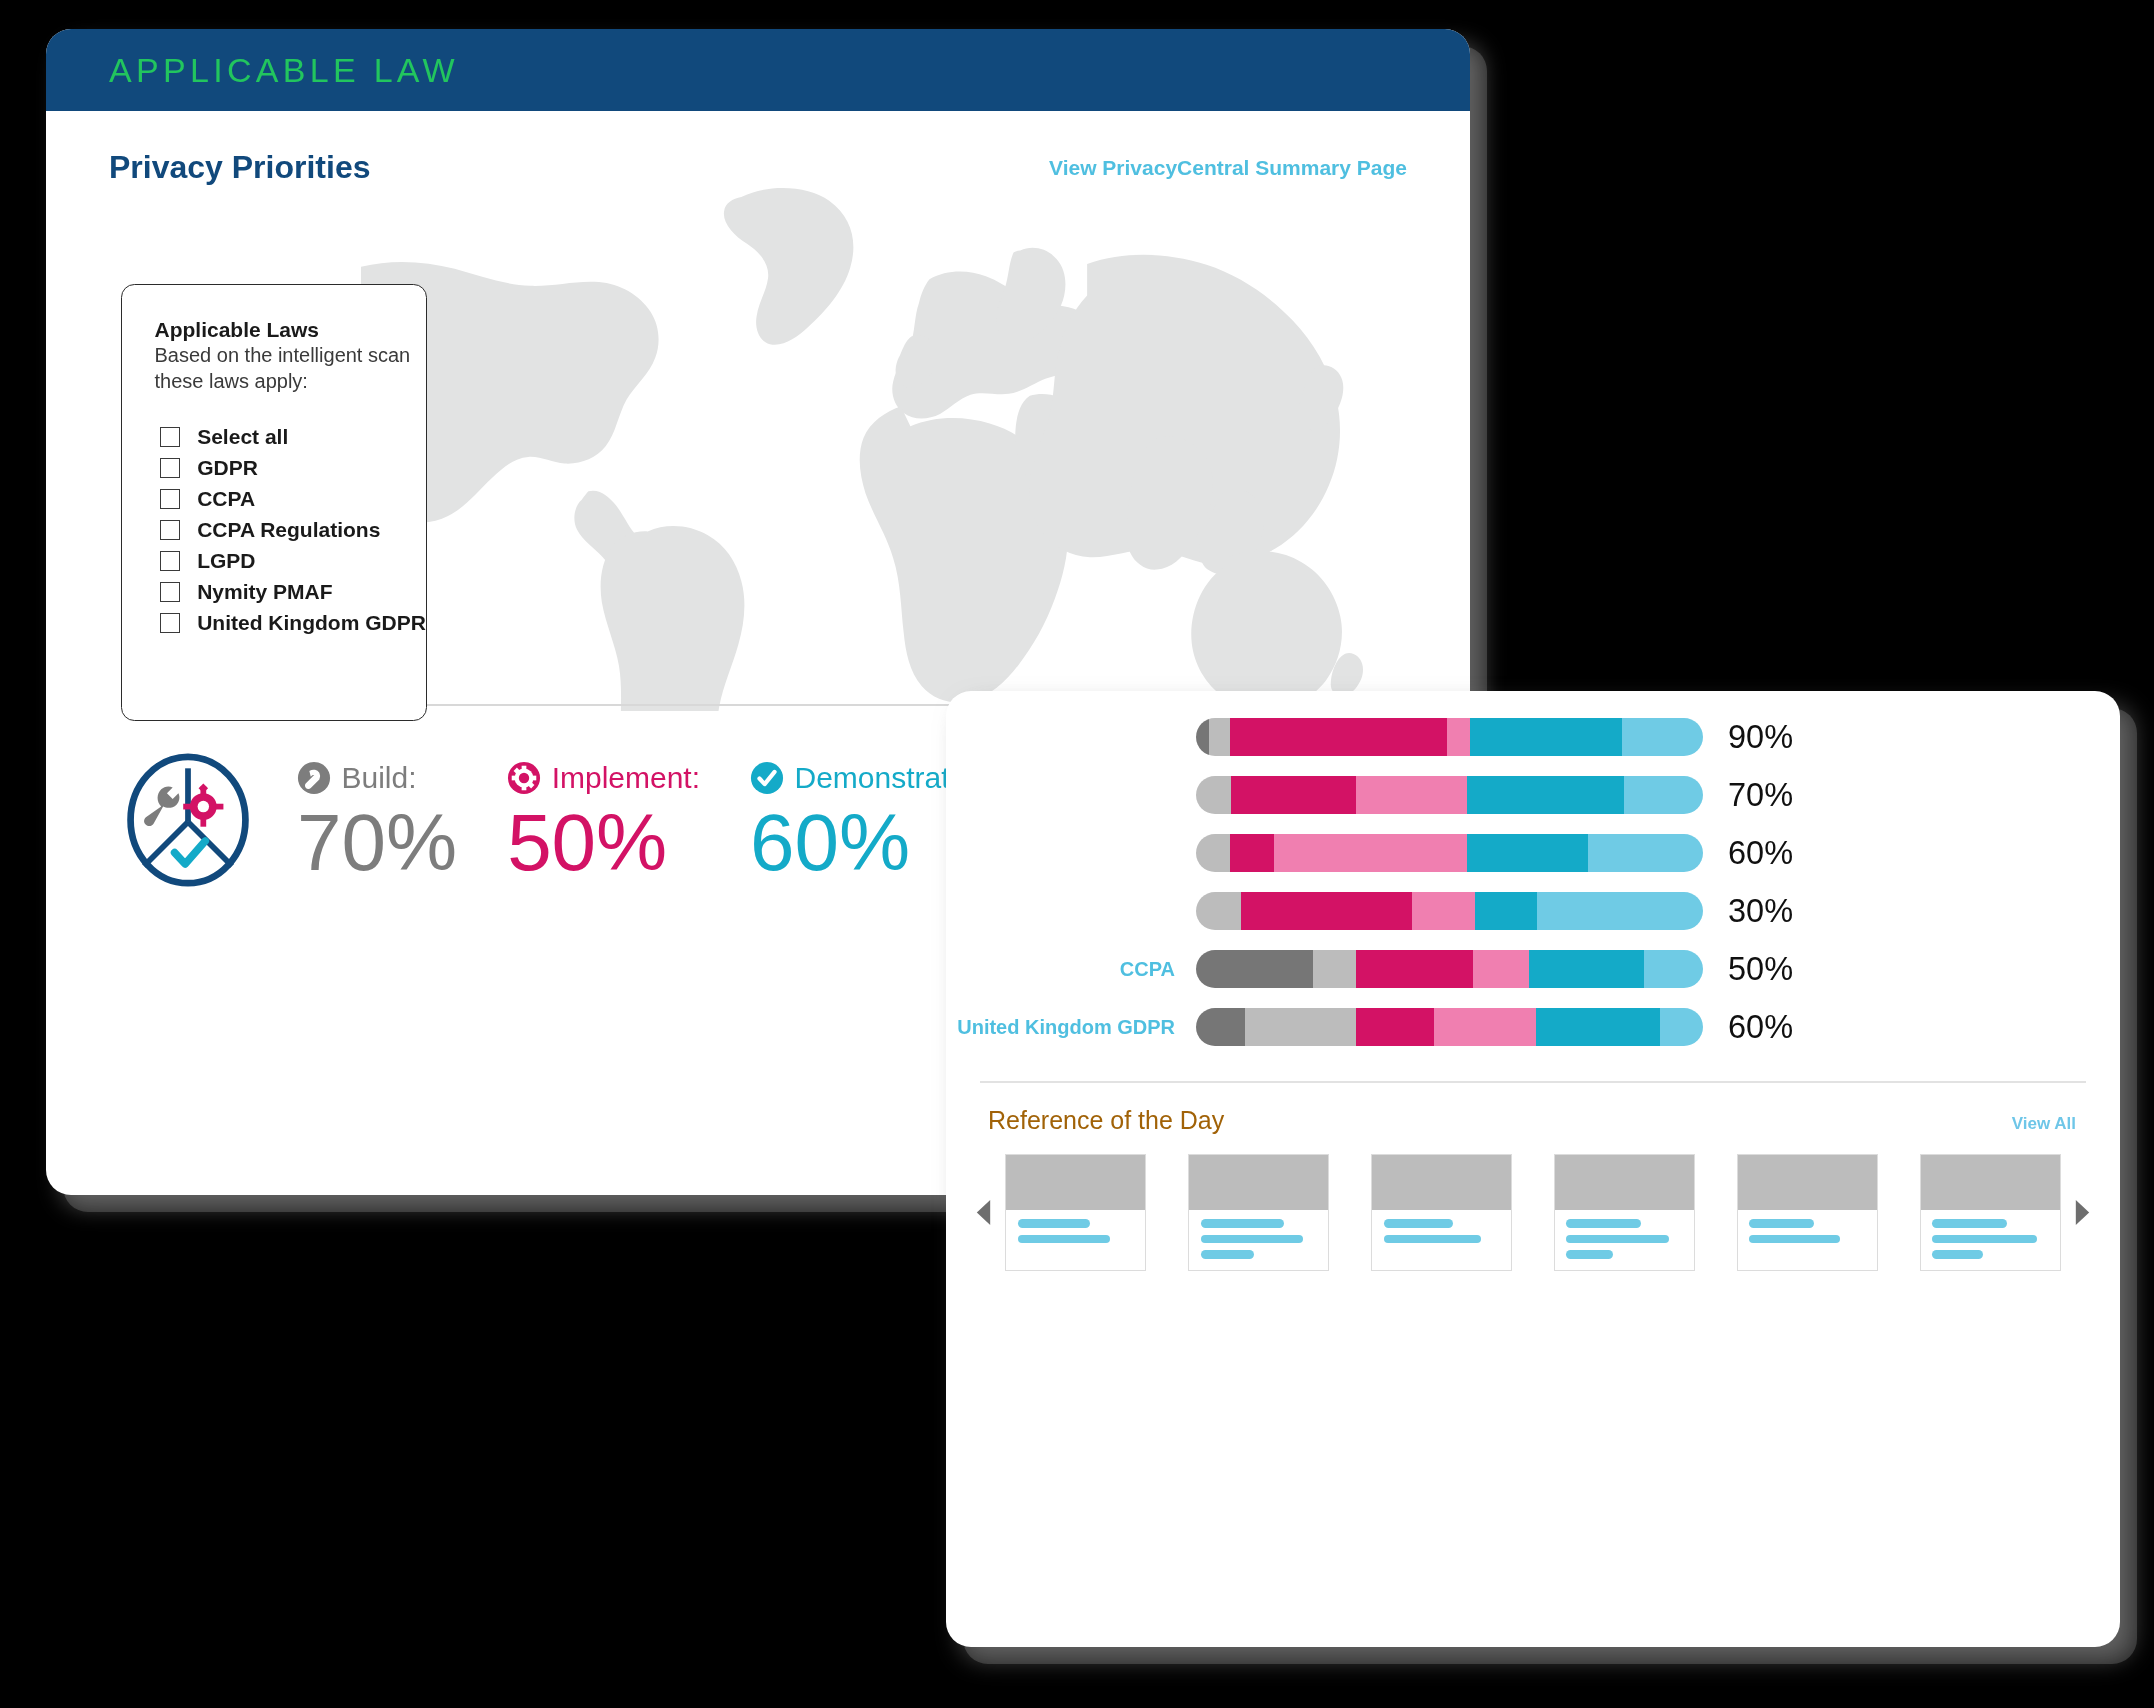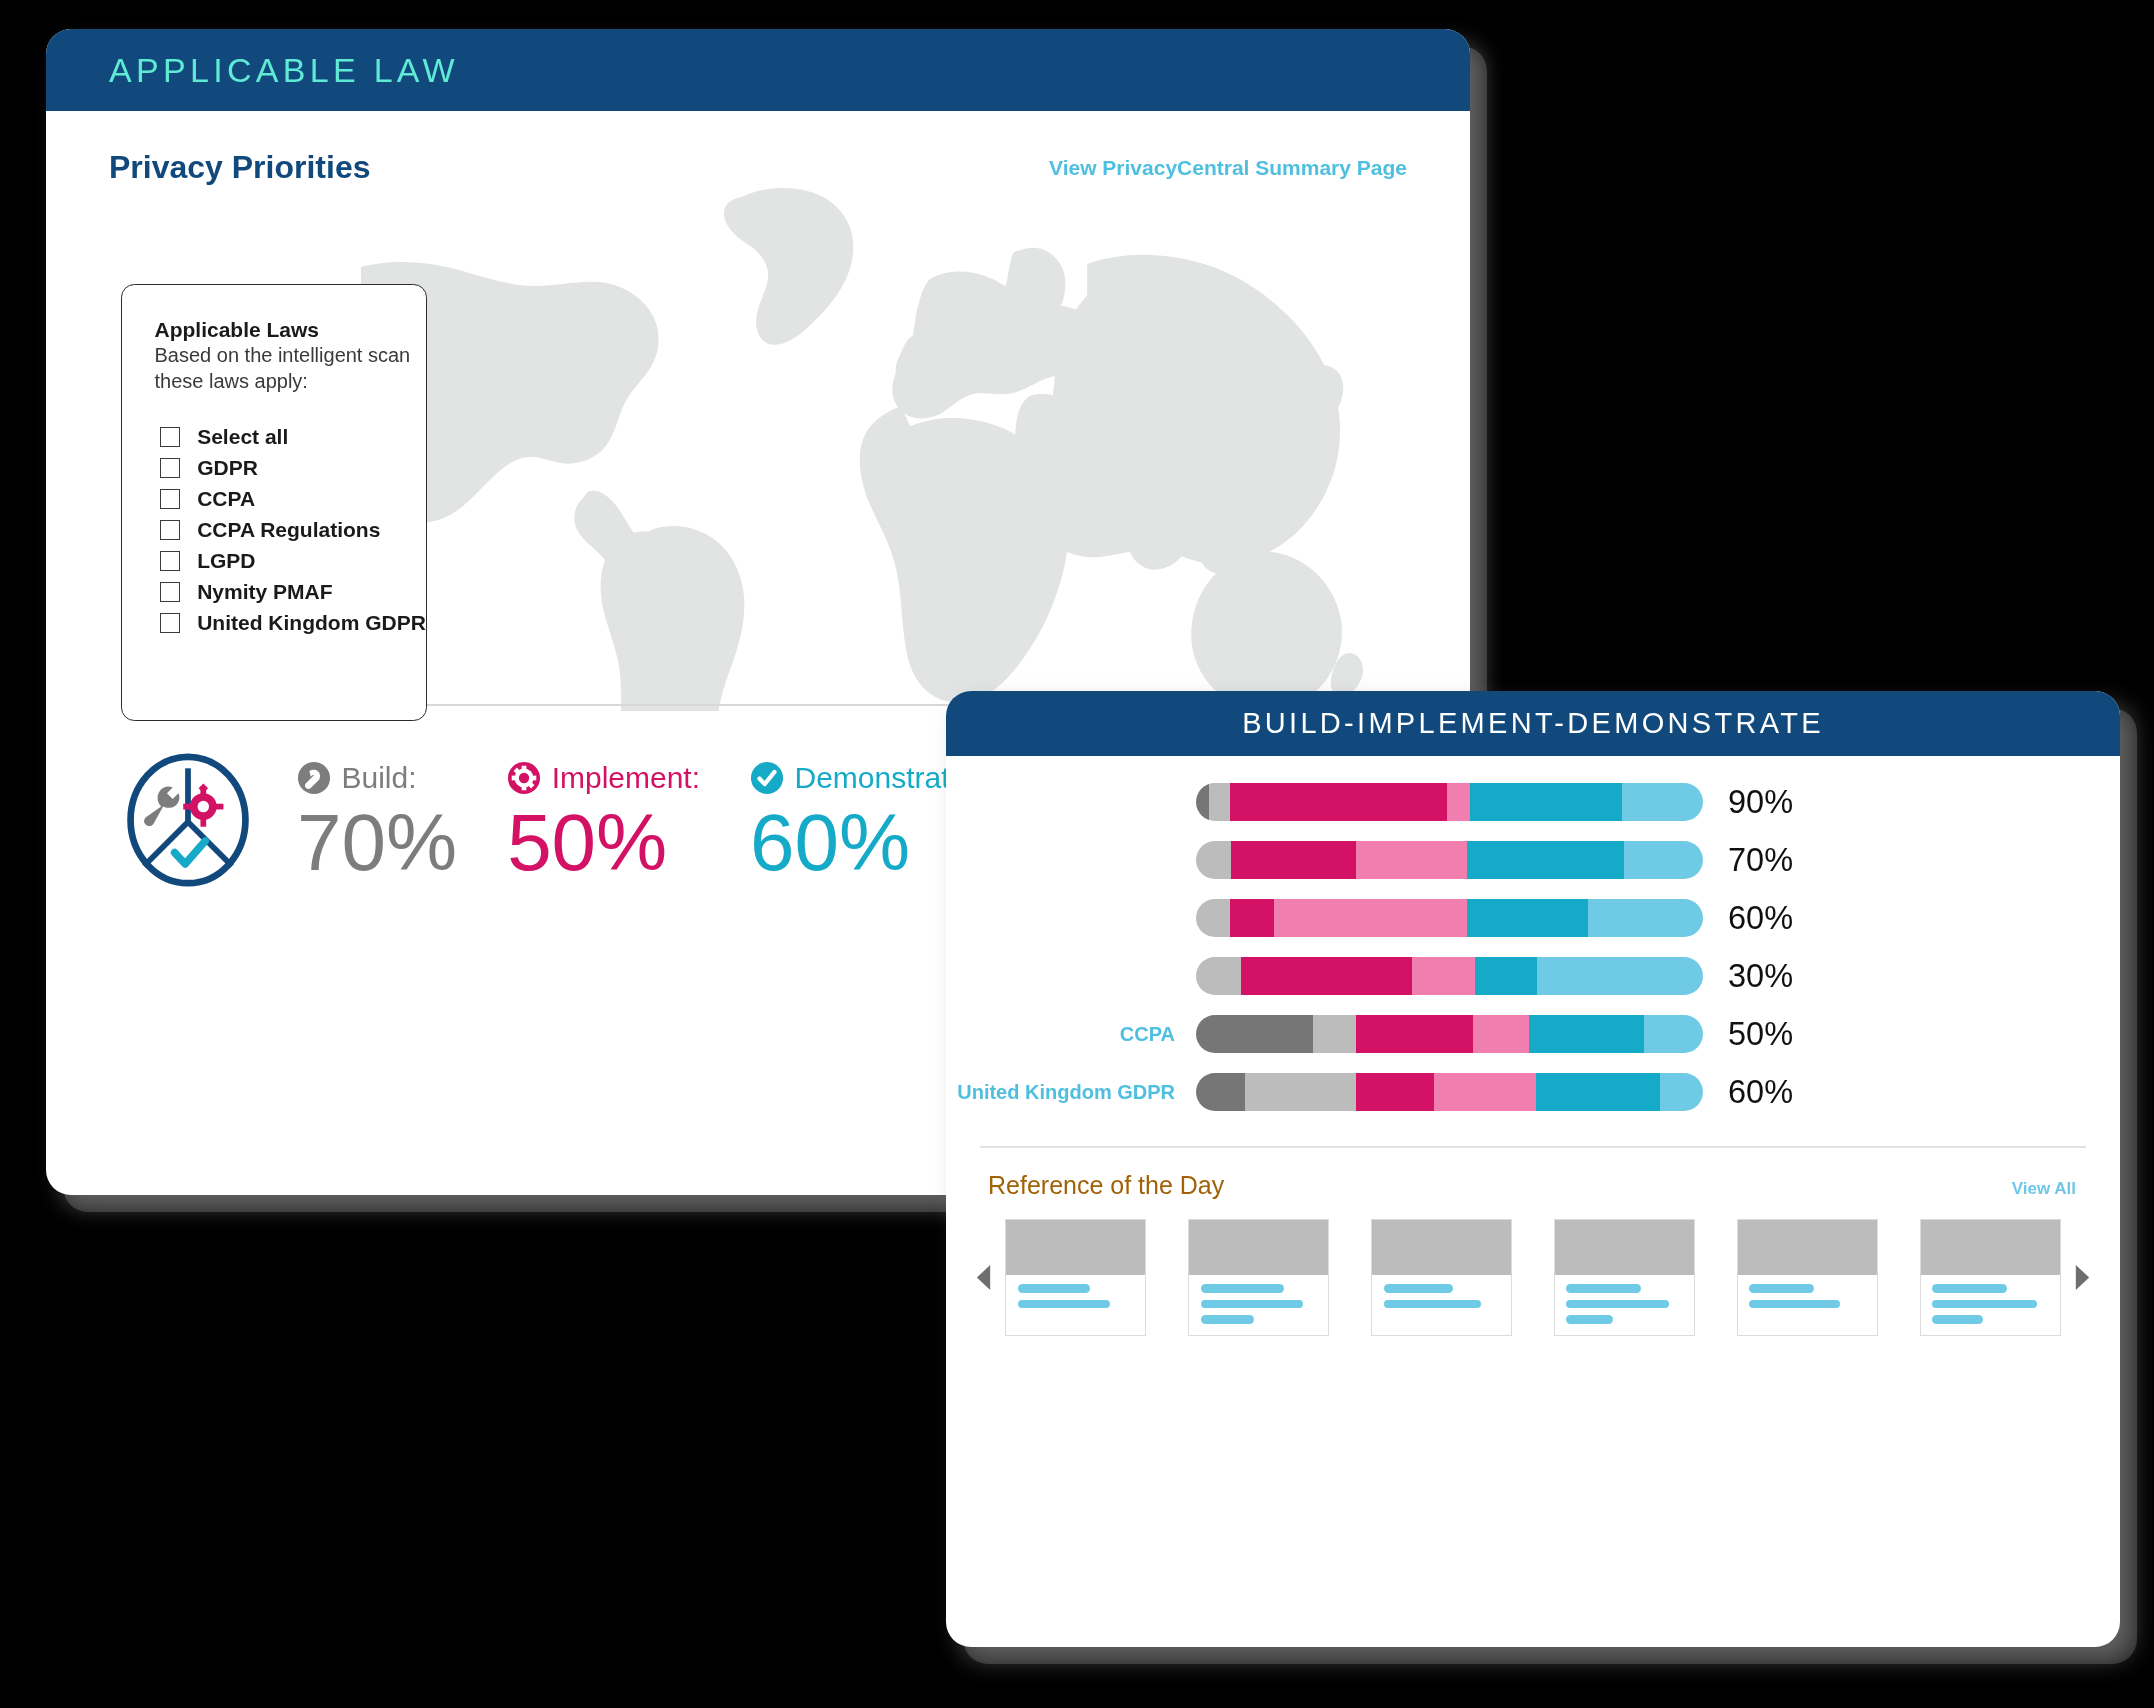--- a/index.html
+++ b/index.html
@@ -20,21 +20,21 @@
     box-shadow: 17px 17px 0 0 rgba(255,255,255,0.16), 13.4px 13.4px 21px rgba(120,120,120,0.55);
     overflow: hidden;
     z-index: 2;
   }
   .card1-header {
     height: 82px; background: #11497C;
     display: flex; align-items: center;
     padding-left: 63px;
   }
   .card1-header .title {
-    color: #5eead4; font-size: 34px; letter-spacing: 4.3px;
+    color: #22c55e; font-size: 34px; letter-spacing: 4.3px;
     font-weight: 400;
   }
   .card1-body { position: relative; height: calc(100% - 82px); }
 
   .subhead-row {
     display: flex; align-items: center; justify-content: space-between;
     padding: 38px 63px 0 63px;
     position: relative; z-index: 5;
   }
   .subhead-title {
@@ -365,23 +365,20 @@
           </div>
           <div class="metric-val">65%</div>
         </div>
 
       </div>
     </div>
   </div>
 
   <div class="card2">
 
-    <div class="card2-header">
-      <div class="title">BUILD-IMPLEMENT-DEMONSTRATE</div>
-    </div>
 
 
     <div class="bars">
 
       <div class="bar-row">
         <div class="bar-label"></div>
         <div class="bar-track">
           <span class="seg" style="width:2.6%;background:#767676"></span>
           <span class="seg" style="width:4.2%;background:#BCBCBC"></span>
           <span class="seg" style="width:42.8%;background:#D31265"></span>

